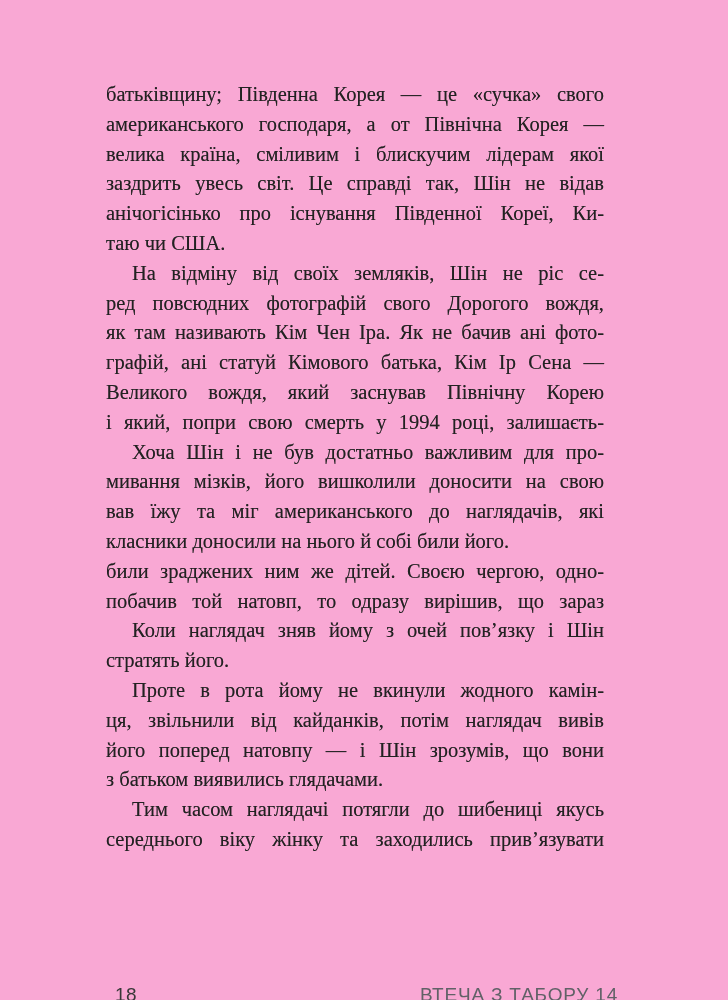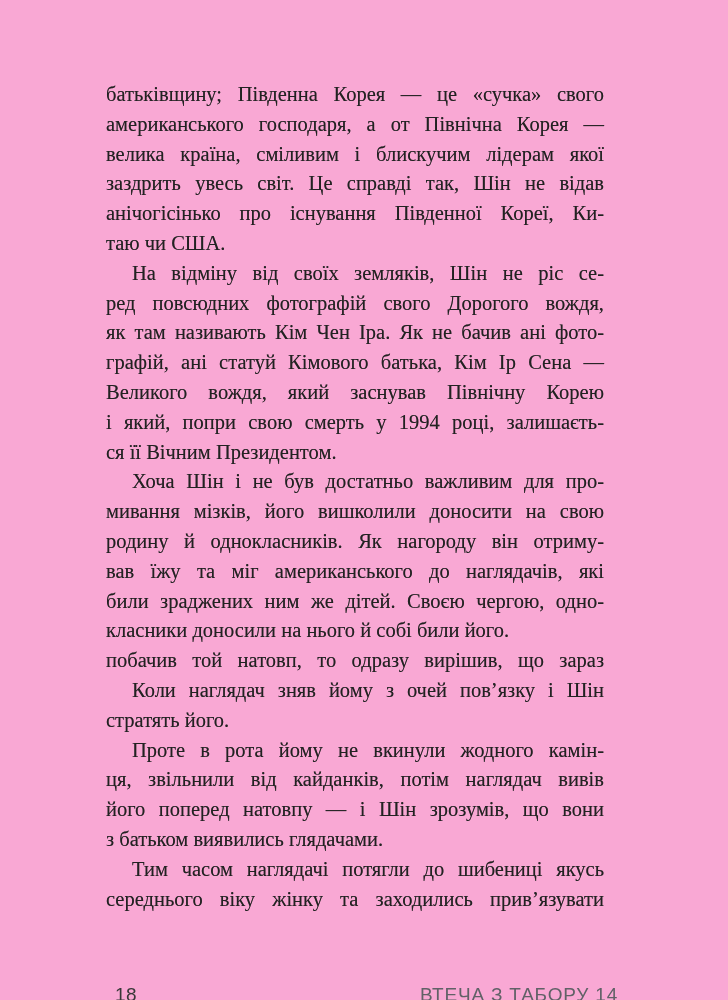--- a/index.html
+++ b/index.html
@@ -76,30 +76,28 @@
       <div class="line para-end">таю чи США.</div>
     </div>
 
     <div>
       <div class="line indent">На відміну від своїх земляків, Шін не ріс се-</div>
       <div class="line">ред повсюдних фотографій свого Дорогого вождя,</div>
       <div class="line">як там називають Кім Чен Іра. Як не бачив ані фото-</div>
       <div class="line">графій, ані статуй Кімового батька, Кім Ір Сена —</div>
       <div class="line">Великого вождя, який заснував Північну Корею</div>
       <div class="line">і який, попри свою смерть у 1994 році, залишаєть-</div>
-      <div class="line para-end">ся її Вічним Президентом.</div>
     </div>
 
     <div>
       <div class="line indent">Хоча Шін і не був достатньо важливим для про-</div>
       <div class="line">мивання мізків, його вишколили доносити на свою</div>
-      <div class="line">родину й однокласників. Як нагороду він отриму-</div>
       <div class="line">вав їжу та міг американського до наглядачів, які</div>
+      <div class="line para-end">класники доносили на нього й собі били його.</div>
       <div class="line">били зраджених ним же дітей. Своєю чергою, одно-</div>
-      <div class="line para-end">класники доносили на нього й собі били його.</div>
     </div>
 
     <div>
       <div class="line">побачив той натовп, то одразу вирішив, що зараз</div>
       <div class="line indent">Коли наглядач зняв йому з очей пов’язку і Шін</div>
       <div class="line para-end">стратять його.</div>
     </div>
 
     <div>
       <div class="line indent">Проте в рота йому не вкинули жодного камін-</div>

